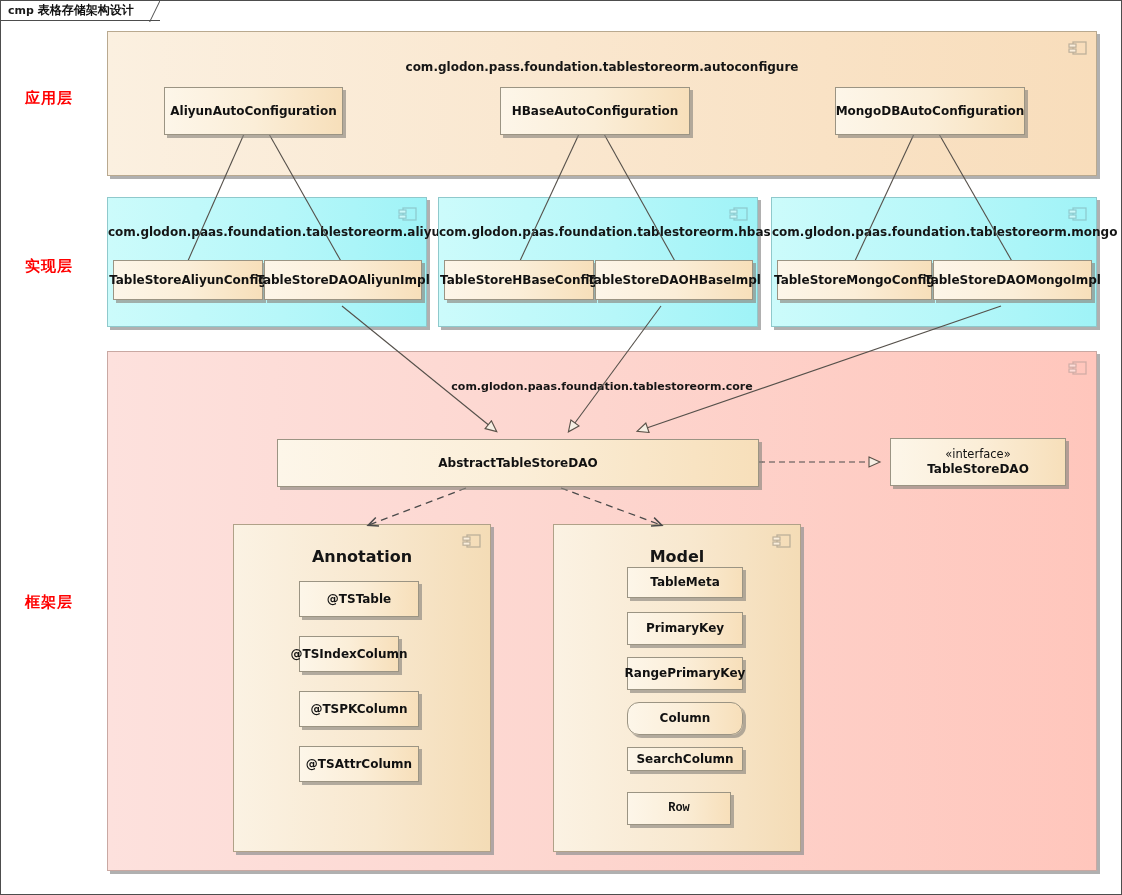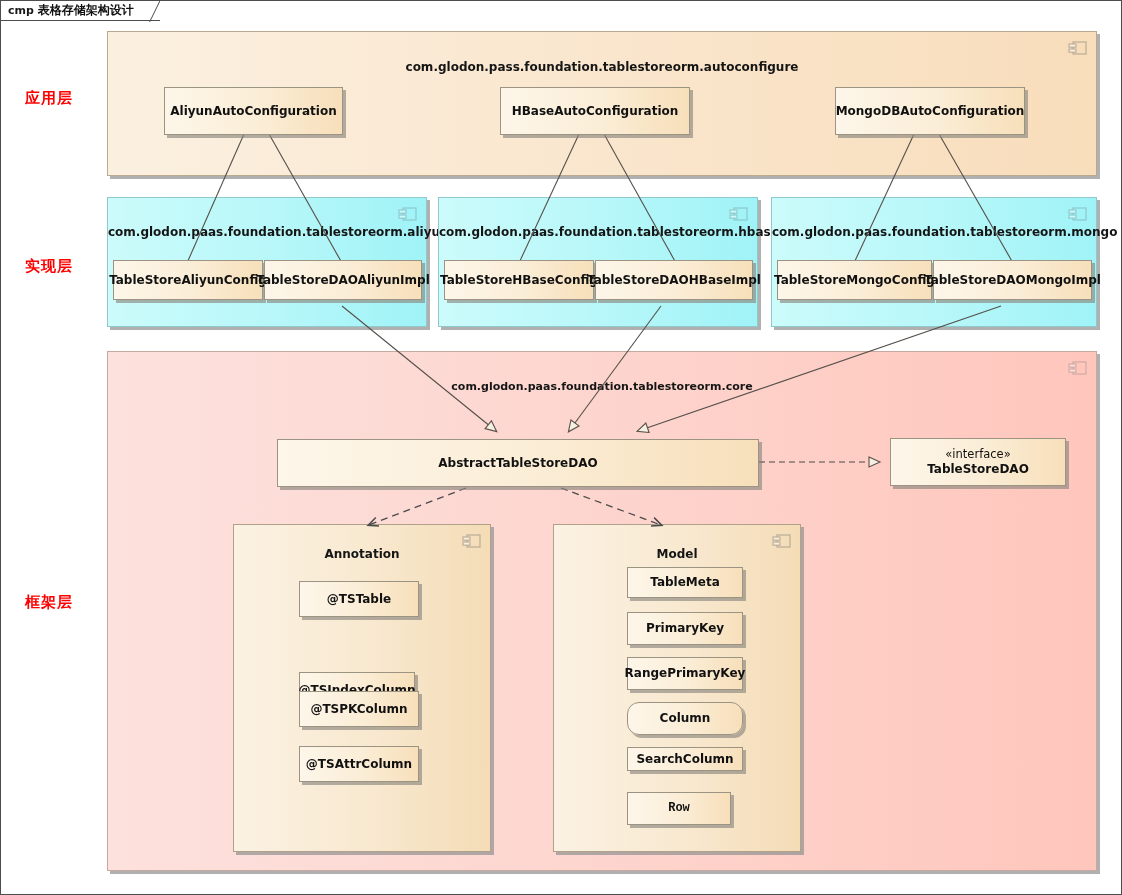--- a/index.html
+++ b/index.html
@@ -105,21 +105,21 @@
     right: 0;
     text-align: center;
     font-size: 12px;
     font-weight: bold;
     color: #151515;
     white-space: nowrap;
   }
   .pkg.app > .pkg-title { top: 28px; }
   .pkg.impl > .pkg-title { top: 27px; font-size: 12px; }
   .pkg.core > .pkg-title { top: 28px; font-size: 11px; }
-  .pkg.sub > .pkg-title { top: 22px; font-size: 12px; }
+  .pkg.sub > .pkg-title { top: 22px; font-size: 16px; }
 
   
   .comp-icon {
     position: absolute;
     right: 8px;
     top: 8px;
     width: 20px;
     height: 16px;
     opacity: 0.85;
   }
@@ -308,21 +308,21 @@
     <div class="pkg sub" style="left:125px; top:172px; width:258px; height:328px;">
       <div class="pkg-title">Annotation</div>
       <svg class="comp-icon" viewBox="0 0 20 16">
         <rect x="5" y="2" width="13" height="12" fill="none" stroke="#b3a894" stroke-width="1.3"></rect>
         <rect x="1" y="4" width="7" height="3.2" fill="#fbf1e2" stroke="#b3a894" stroke-width="1.2"></rect>
         <rect x="1" y="9" width="7" height="3.2" fill="#fbf1e2" stroke="#b3a894" stroke-width="1.2"></rect>
       </svg>
       <div class="node small" style="left:65px; top:56px; width:120px; height:36px;">
         <span>@TSTable</span>
       </div>
-      <div class="node small" style="left:65px; top:111px; width:116px; height:36px;margin-top:36px;">
+      <div class="node small" style="left:65px; top:111px; width:100px; height:36px;">
         <span>@TSIndexColumn</span>
       </div>
       <div class="node small" style="left:65px; top:166px; width:120px; height:36px;">
         <span>@TSPKColumn</span>
       </div>
       <div class="node small" style="left:65px; top:221px; width:120px; height:36px;">
         <span>@TSAttrColumn</span>
       </div>
     </div>
 

